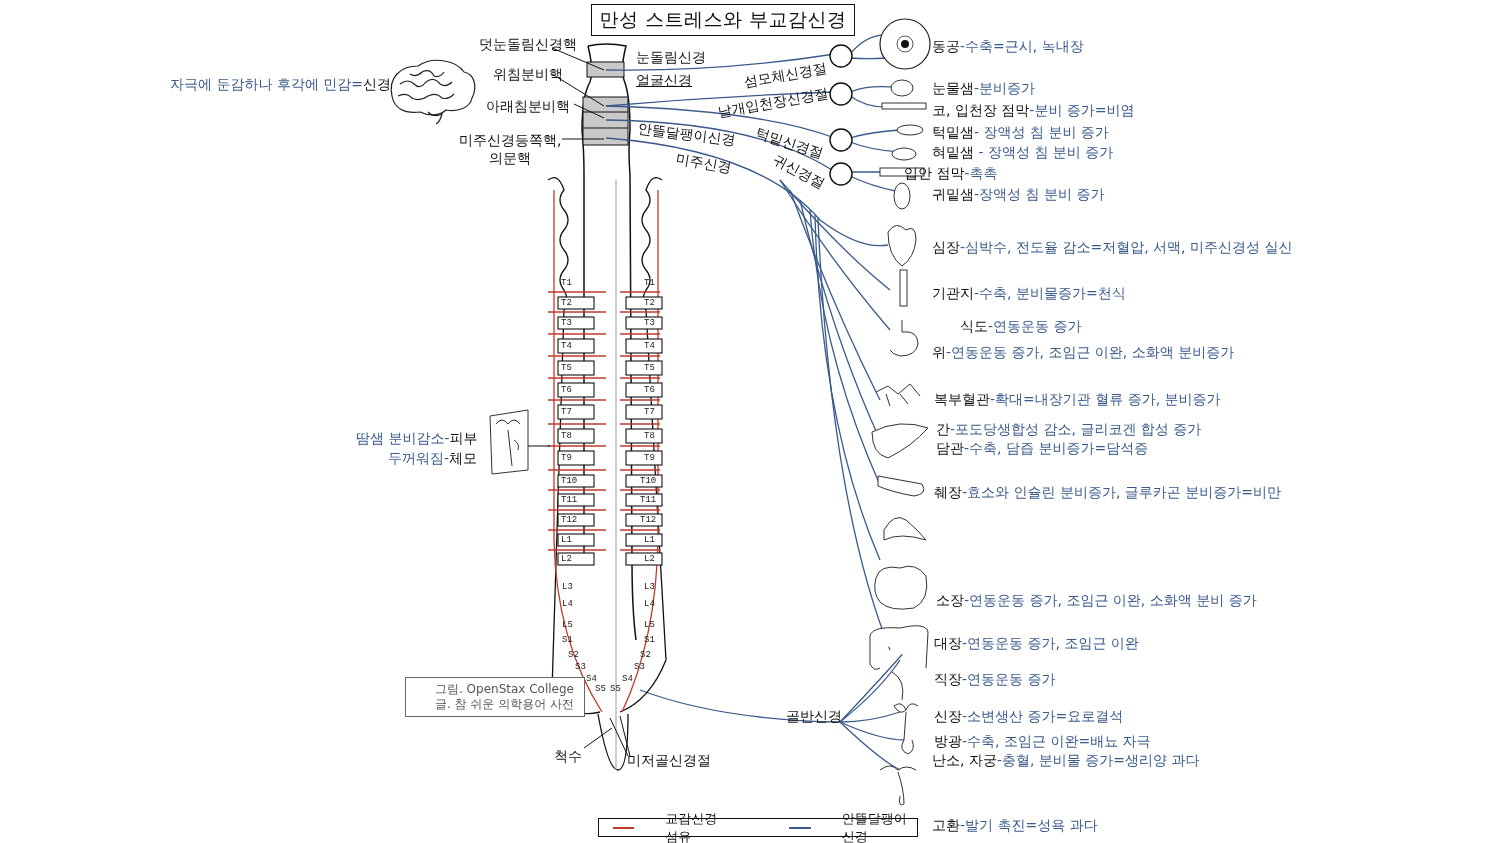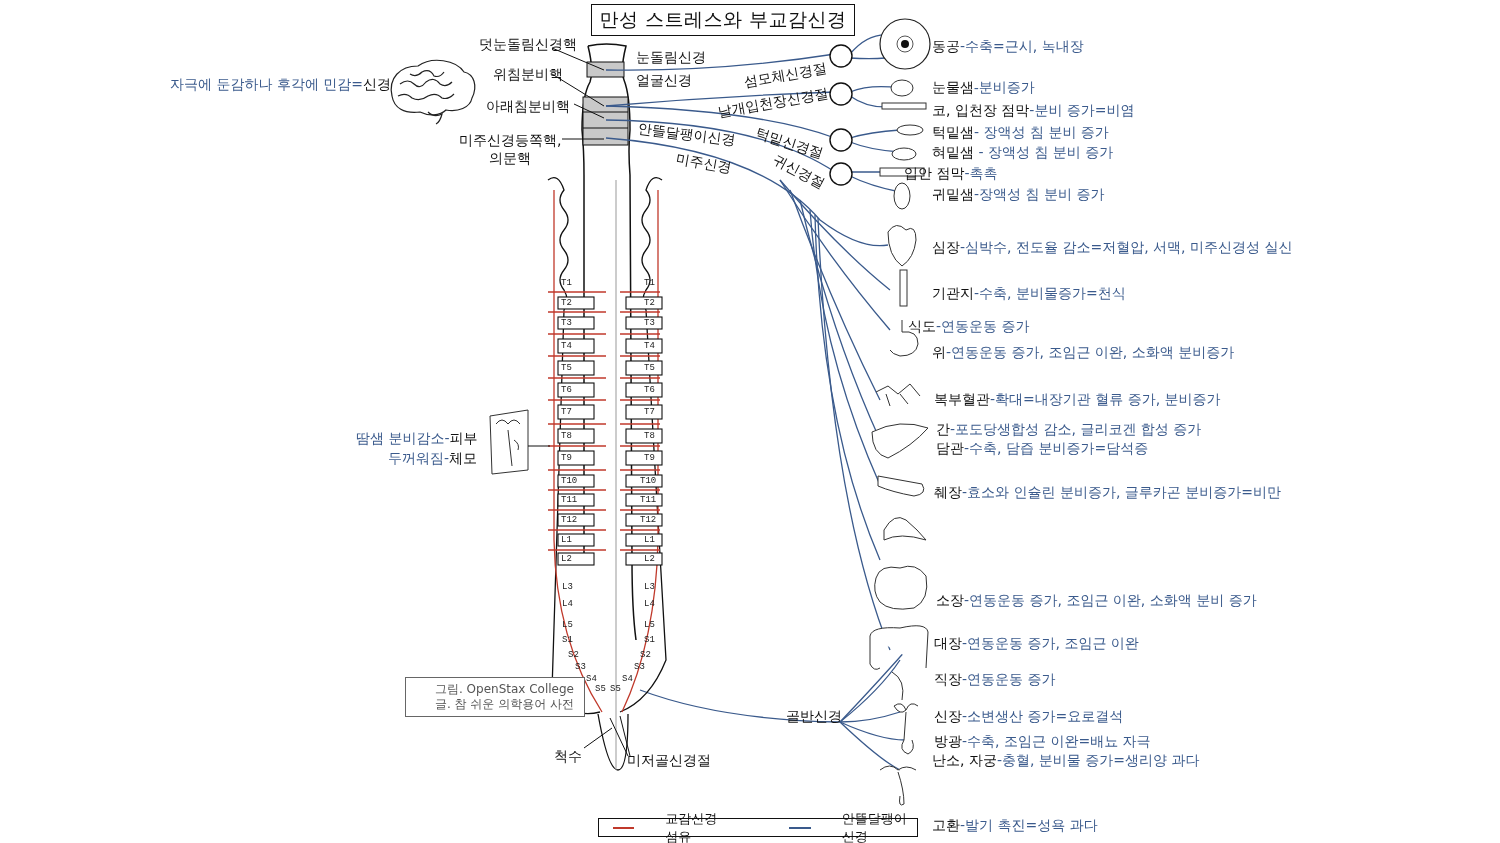--- a/index.html
+++ b/index.html
@@ -198,21 +198,21 @@
   <span class="blue">자극에 둔감하나 후각에 민감=</span><span>신경</span>
 </div>
 
 <div class="lbl" style="left:479px;top:36px;">덧눈돌림신경핵</div>
 <div class="lbl" style="left:493px;top:66px;">위침분비핵</div>
 <div class="lbl" style="left:486px;top:98px;">아래침분비핵</div>
 <div class="lbl" style="left:459px;top:132px;">미주신경등쪽핵,</div>
 <div class="lbl" style="left:489px;top:150px;">의문핵</div>
 
 <div class="lbl" style="left:636px;top:49px;">눈돌림신경</div>
-<div class="lbl" style="left:636px;top:72px;">얼굴신경</div>
+<div class="lbl" style="left:636px;top:72px;text-decoration:underline;">얼굴신경</div>
 <div class="rot" style="left:638px;top:120px;transform:rotate(7deg);">안뜰달팽이신경</div>
 <div class="rot" style="left:676px;top:150px;transform:rotate(10deg);">미주신경</div>
 
 <div class="rot" style="left:744px;top:74px;transform:rotate(-10deg);">섬모체신경절</div>
 <div class="rot" style="left:718px;top:104px;transform:rotate(-10deg);">날개입천장신경절</div>
 <div class="rot" style="left:756px;top:124px;transform:rotate(18deg);">턱밑신경절</div>
 <div class="rot" style="left:774px;top:150px;transform:rotate(28deg);">귀신경절</div>
 <div class="lbl" style="left:627px;top:752px;">미저골신경절</div>
 
 <div class="lbl" style="left:554px;top:748px;">척수</div>
@@ -265,29 +265,29 @@
 <div class="lbl" style="left:356px;top:430px;">
   <span class="blue">땀샘 분비감소-</span><span>피부</span>
 </div>
 <div class="lbl" style="left:388px;top:450px;">
   <span class="blue">두꺼워짐-</span><span>체모</span>
 </div>
 
 <div class="lbl" style="left:786px;top:708px;">골반신경</div>
 
 <div class="lbl" style="left:932px;top:38px;"><span>동공</span><span class="blue">-수축=근시, 녹내장</span></div>
-<div class="lbl" style="left:932px;top:80px;font-family:Liberation Serif, serif;"><span>눈물샘</span><span class="blue">-분비증가</span></div>
+<div class="lbl" style="left:932px;top:80px;"><span>눈물샘</span><span class="blue">-분비증가</span></div>
 <div class="lbl" style="left:932px;top:102px;"><span>코, 입천장 점막</span><span class="blue">-분비 증가=비염</span></div>
 <div class="lbl" style="left:932px;top:124px;"><span>턱밑샘</span><span class="blue">- 장액성 침 분비 증가</span></div>
 <div class="lbl" style="left:932px;top:144px;"><span>혀밑샘</span><span class="blue"> - 장액성 침 분비 증가</span></div>
 <div class="lbl" style="left:904px;top:165px;"><span>입안 점막</span><span class="blue">-촉촉</span></div>
 <div class="lbl" style="left:932px;top:186px;"><span>귀밑샘</span><span class="blue">-장액성 침 분비 증가</span></div>
 <div class="lbl" style="left:932px;top:239px;"><span>심장</span><span class="blue">-심박수, 전도율 감소=저혈압, 서맥, 미주신경성 실신</span></div>
 <div class="lbl" style="left:932px;top:285px;"><span>기관지</span><span class="blue">-수축, 분비물증가=천식</span></div>
-<div class="lbl" style="left:908px;top:318px;"><span>식도</span><span class="blue">-연동운동 증가</span></div>
+<div class="lbl" style="left:960px;top:318px;"><span>식도</span><span class="blue">-연동운동 증가</span></div>
 <div class="lbl" style="left:932px;top:344px;"><span>위</span><span class="blue">-연동운동 증가, 조임근 이완, 소화액 분비증가</span></div>
 <div class="lbl" style="left:934px;top:391px;"><span>복부혈관</span><span class="blue">-확대=내장기관 혈류 증가, 분비증가</span></div>
 <div class="lbl" style="left:936px;top:421px;"><span>간</span><span class="blue">-포도당생합성 감소, 글리코겐 합성 증가</span></div>
 <div class="lbl" style="left:936px;top:440px;text-align:right;"><span>담관</span><span class="blue">-수축, 담즙 분비증가=담석증</span></div>
 <div class="lbl" style="left:934px;top:484px;"><span>췌장</span><span class="blue">-효소와 인슐린 분비증가, 글루카곤 분비증가=비만</span></div>
 <div class="lbl" style="left:936px;top:592px;"><span>소장</span><span class="blue">-연동운동 증가, 조임근 이완, 소화액 분비 증가</span></div>
 <div class="lbl" style="left:934px;top:635px;"><span>대장</span><span class="blue">-연동운동 증가, 조임근 이완</span></div>
 <div class="lbl" style="left:934px;top:671px;"><span>직장</span><span class="blue">-연동운동 증가</span></div>
 <div class="lbl" style="left:934px;top:708px;"><span>신장</span><span class="blue">-소변생산 증가=요로결석</span></div>
 <div class="lbl" style="left:934px;top:733px;"><span>방광</span><span class="blue">-수축, 조임근 이완=배뇨 자극</span></div>

